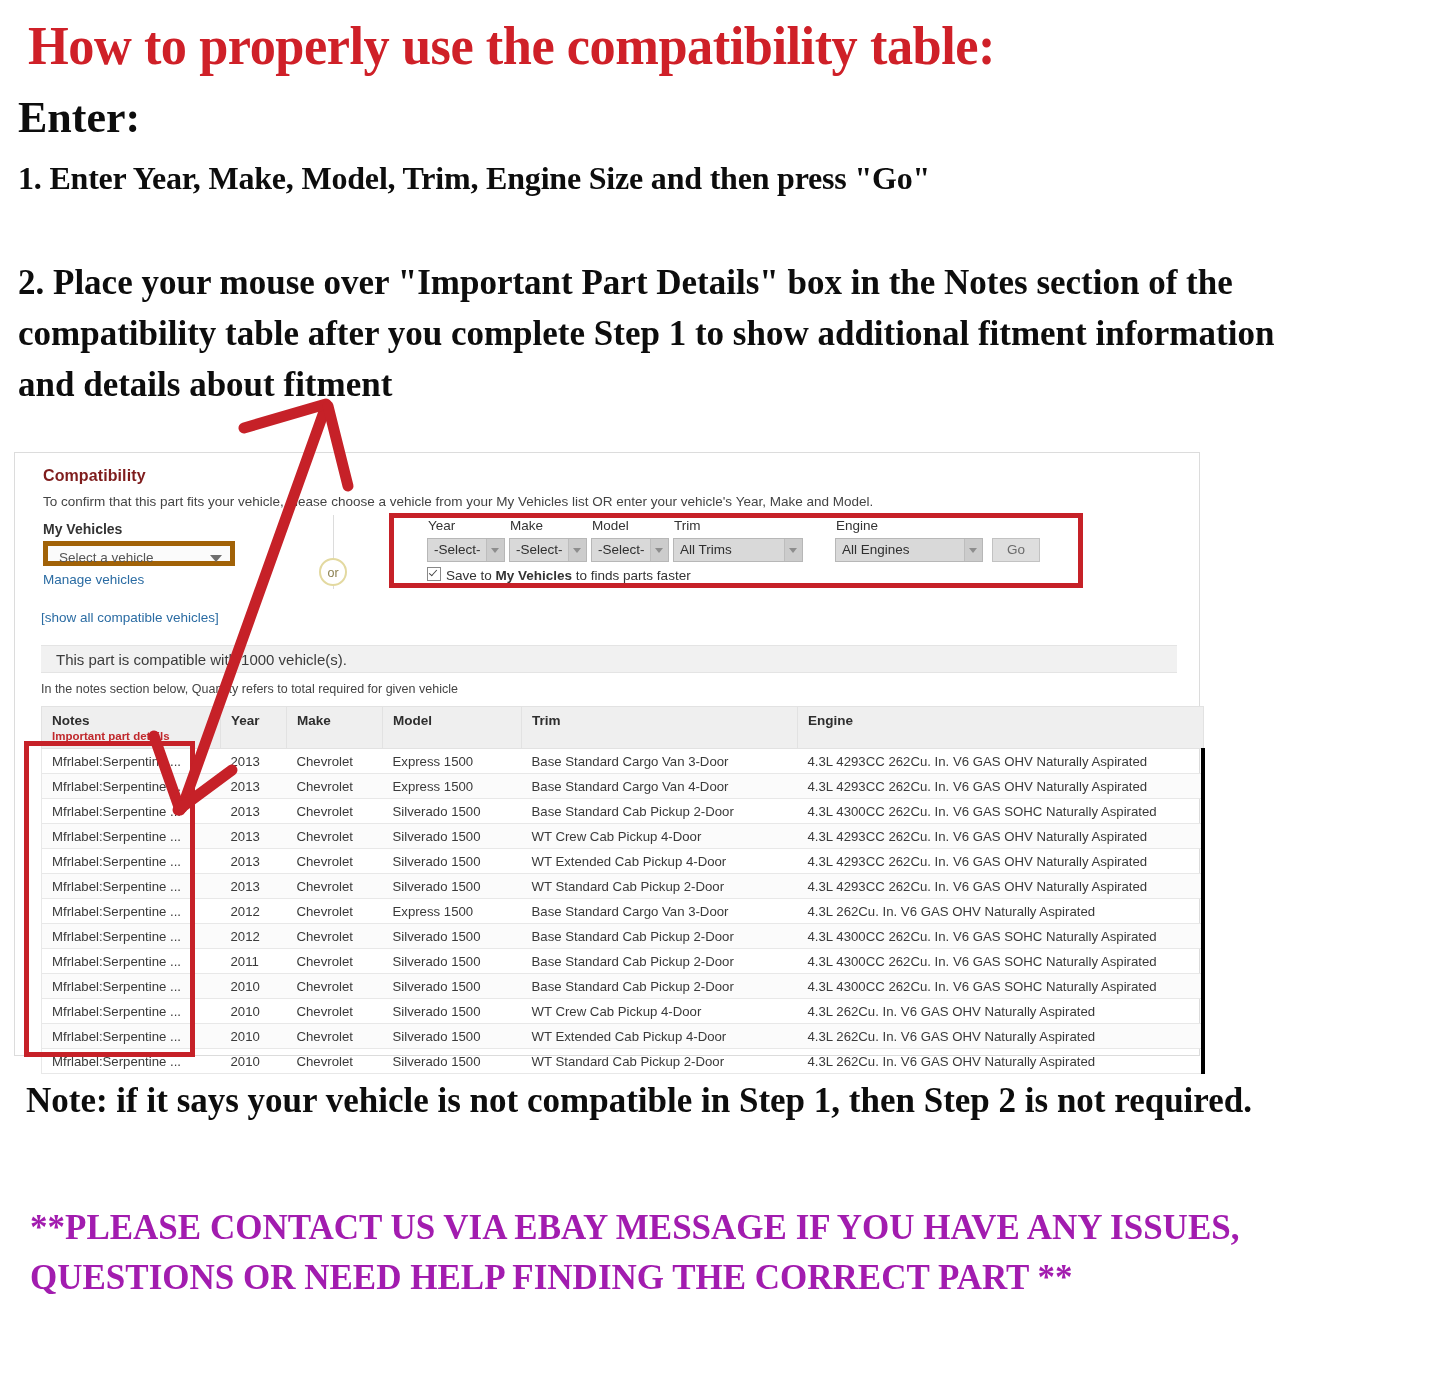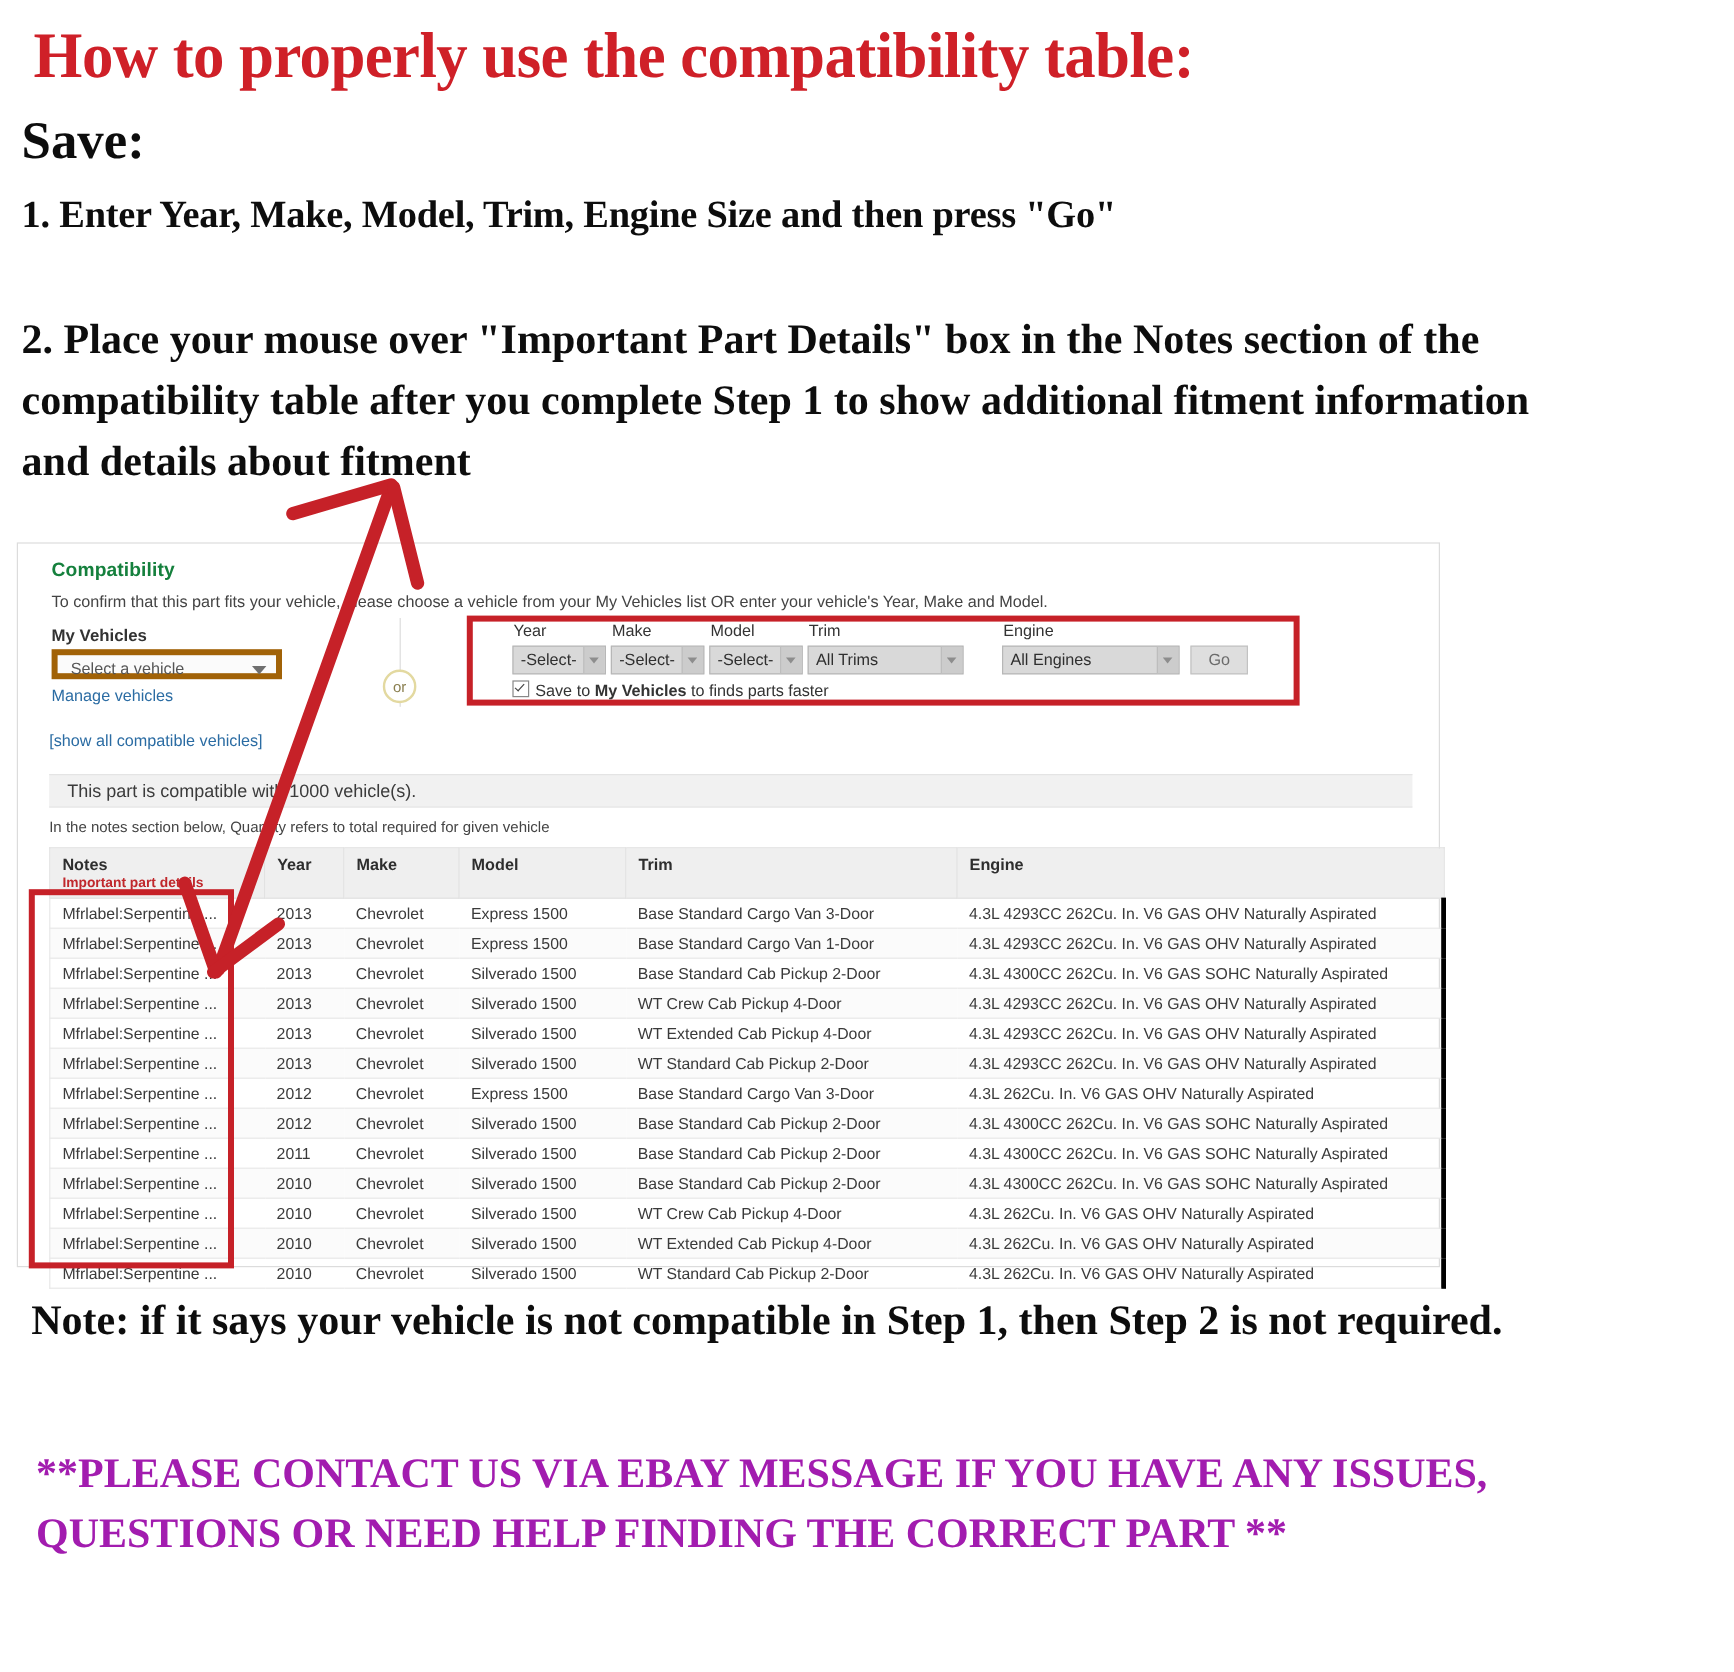--- a/index.html
+++ b/index.html
@@ -73,21 +73,21 @@
     border: 1px solid #dcdcdc;
     background: #ffffff;
     box-sizing: border-box;
   }
   .panel-title {
     position: absolute;
     left: 28px;
     top: 14px;
     font-size: 16px;
     font-weight: bold;
-    color: #15803d;
+    color: #7f1d1d;
     letter-spacing: 0.1px;
   }
   .panel-sub {
     position: absolute;
     left: 28px;
     top: 41px;
     font-size: 13.5px;
     color: #444444;
   }
 
@@ -396,21 +396,21 @@
     font-weight: bold;
     font-size: 35px;
     line-height: 1.43;
     color: #a21caf;
   }
 </style>
 </head>
 <body>
 
 <div class="headline">How to properly use the compatibility table:</div>
-<div class="steps-label">Save:</div>
+<div class="steps-label">Enter:</div>
 <div class="step1">1. Enter Year, Make, Model, Trim, Engine Size and then press "Go"</div>
 <div class="step2">2. Place your mouse over "Important Part Details" box in the Notes section of the compatibility table after you complete Step 1 to show additional fitment information and details about fitment</div>
 
 <div class="panel">
 
   <div class="panel-title">Compatibility</div>
   <div class="panel-sub">To confirm that this part fits your vehicle, please choose a vehicle from your My Vehicles list OR enter your vehicle's Year, Make and Model.</div>
 
   <div class="myvehicles-label">My Vehicles</div>
   <div class="vehicle-select">
@@ -497,21 +497,21 @@
           <td>Chevrolet</td>
           <td>Express 1500</td>
           <td>Base Standard Cargo Van 3-Door</td>
           <td class="c-eng">4.3L 4293CC 262Cu. In. V6 GAS OHV Naturally Aspirated</td>
         </tr>
         <tr>
           <td class="c-notes">Mfrlabel:Serpentine ...</td>
           <td>2013</td>
           <td>Chevrolet</td>
           <td>Express 1500</td>
-          <td>Base Standard Cargo Van 1-Door</td>
+          <td>Base Standard Cargo Van 4-Door</td>
           <td class="c-eng">4.3L 4293CC 262Cu. In. V6 GAS OHV Naturally Aspirated</td>
         </tr>
         <tr>
           <td class="c-notes">Mfrlabel:Serpentine ...</td>
           <td>2013</td>
           <td>Chevrolet</td>
           <td>Silverado 1500</td>
           <td>Base Standard Cab Pickup 2-Door</td>
           <td class="c-eng">4.3L 4300CC 262Cu. In. V6 GAS SOHC Naturally Aspirated</td>
         </tr>

